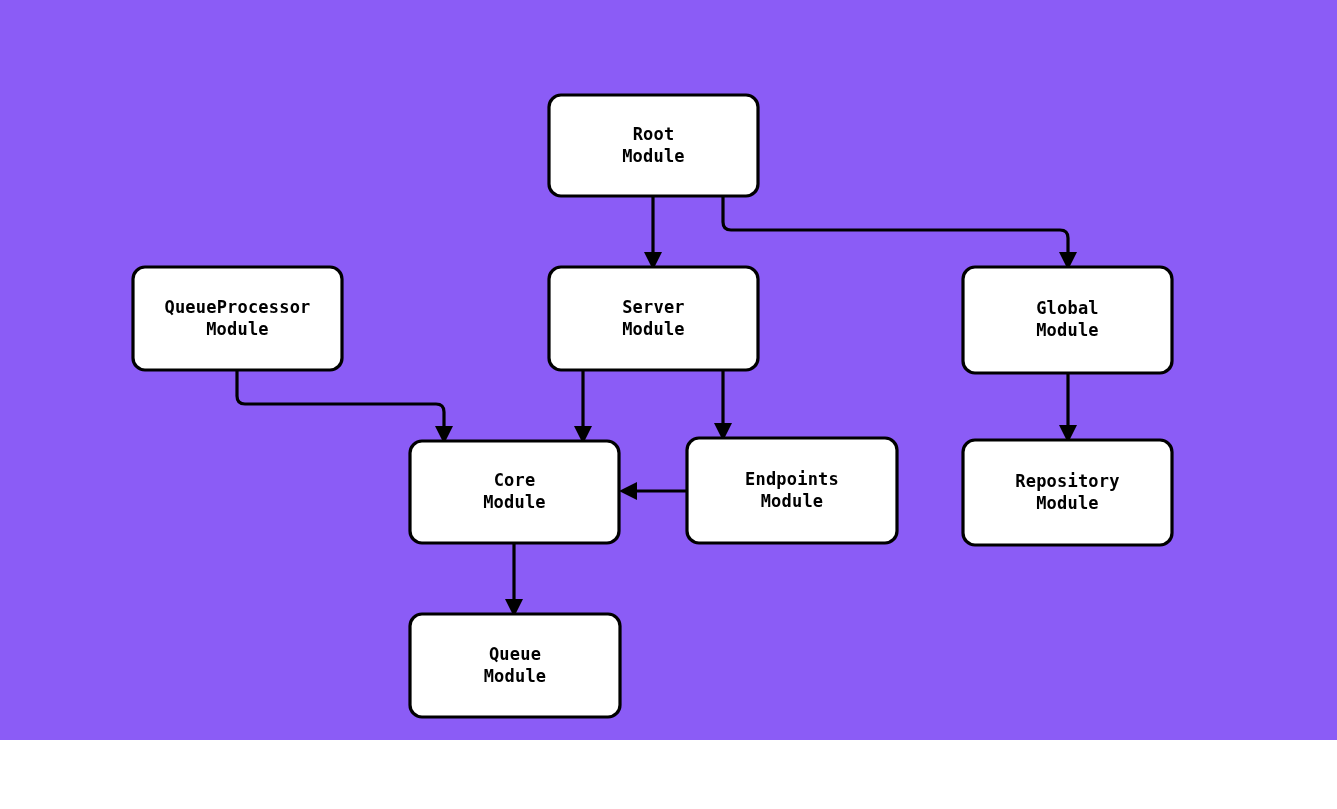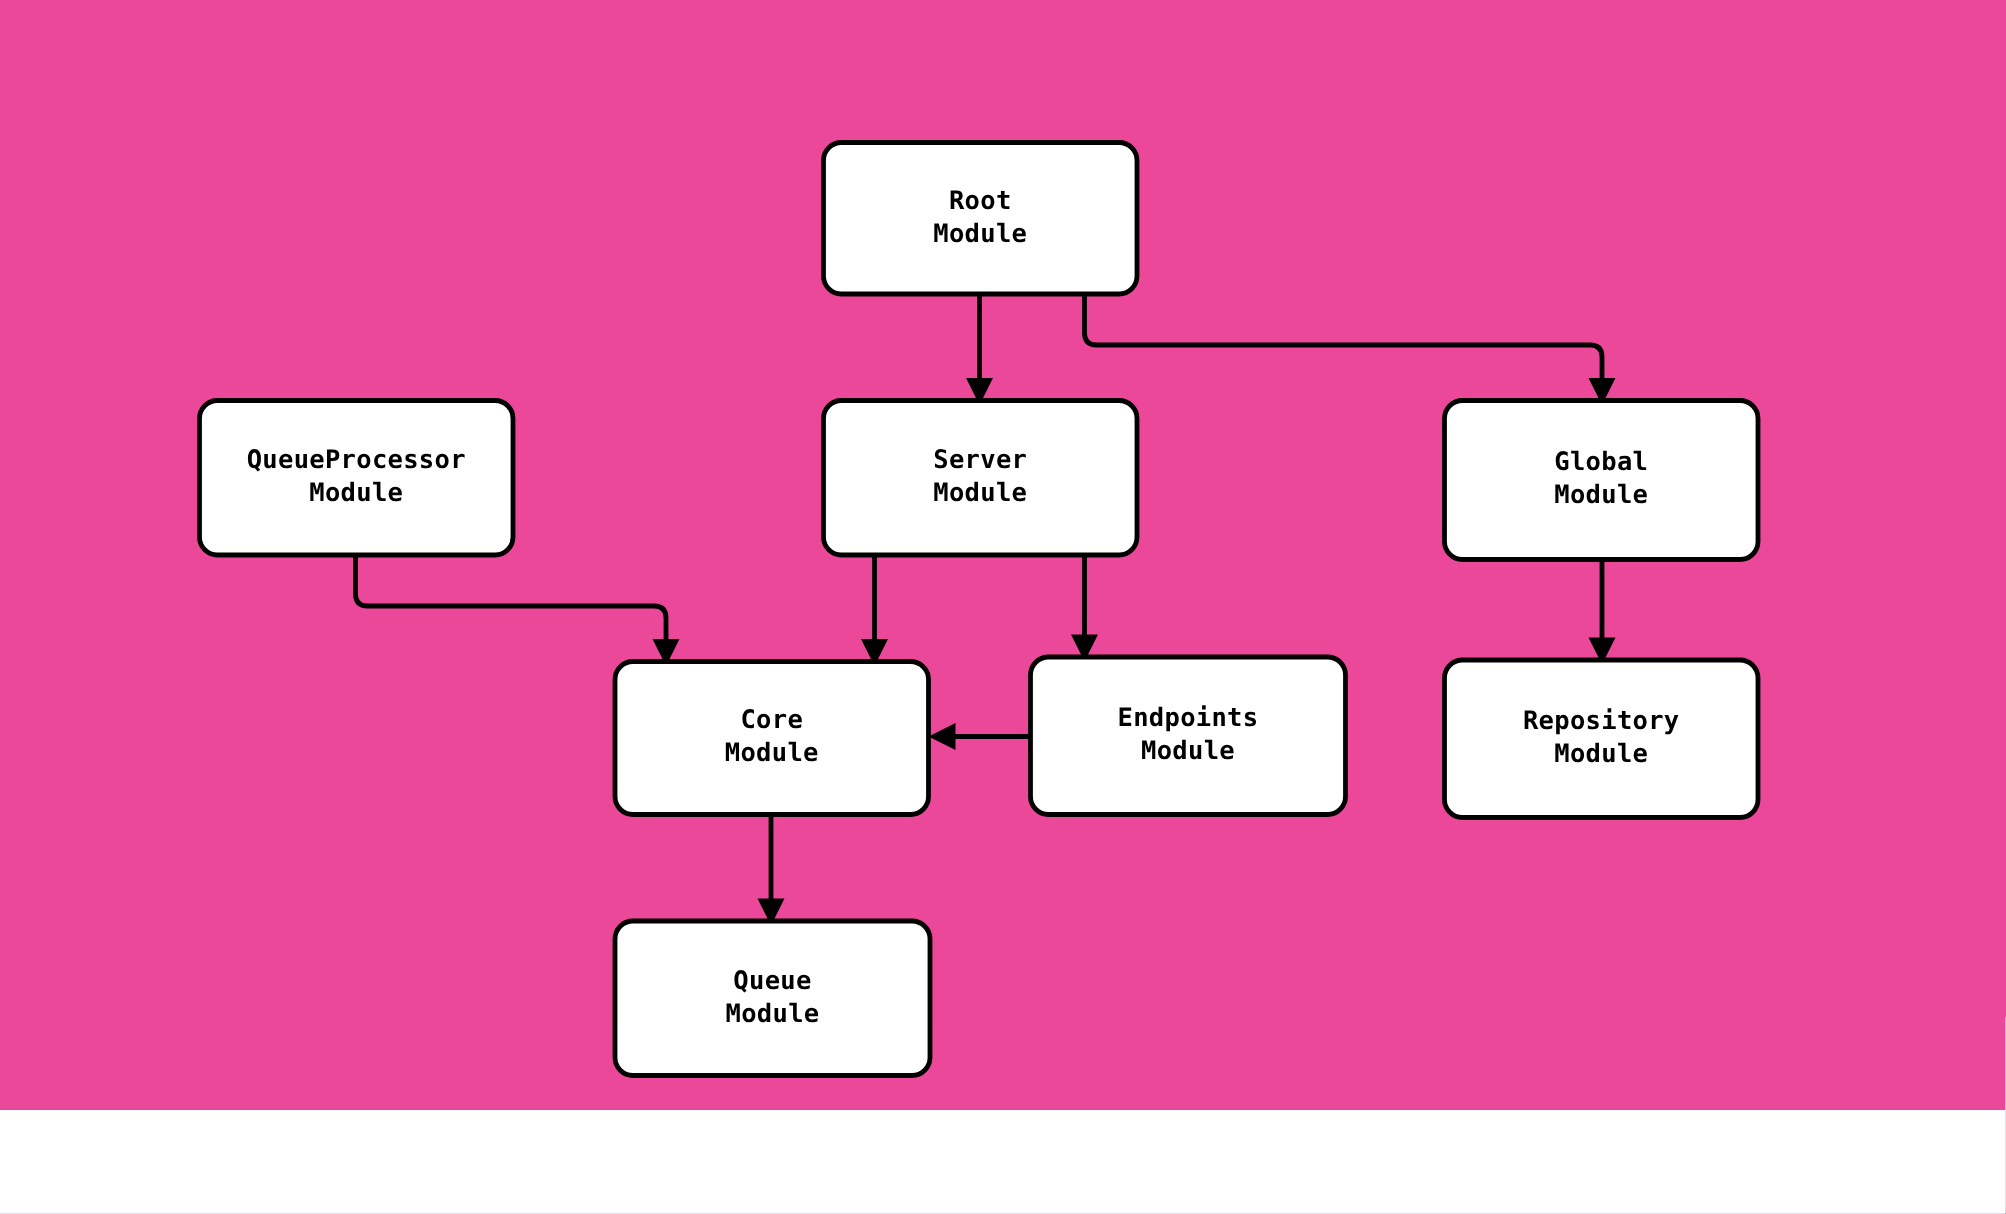--- a/index.html
+++ b/index.html
@@ -11,21 +11,21 @@
   body {
     width: 1337px;
     height: 809px;
     font-family: "DejaVu Sans Mono", "Liberation Mono", monospace;
     overflow: hidden;
   }
   #diagram-root {
     position: relative;
     width: 1337px;
     height: 740px;
-    background: #ec4899;
+    background: #8b5cf6;
   }
   svg#diagram-canvas {
     display: block;
     width: 1337px;
     height: 809px;
   }
   .node-box {
     fill: #ffffff;
     stroke: #000000;
     stroke-width: 3.2;

